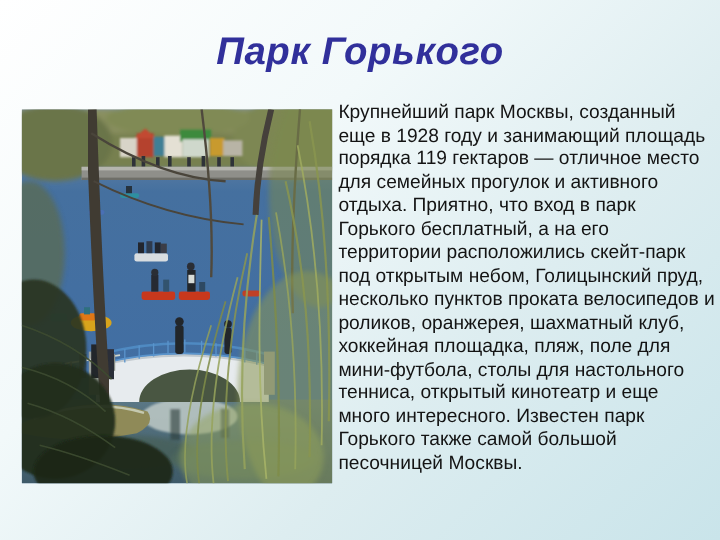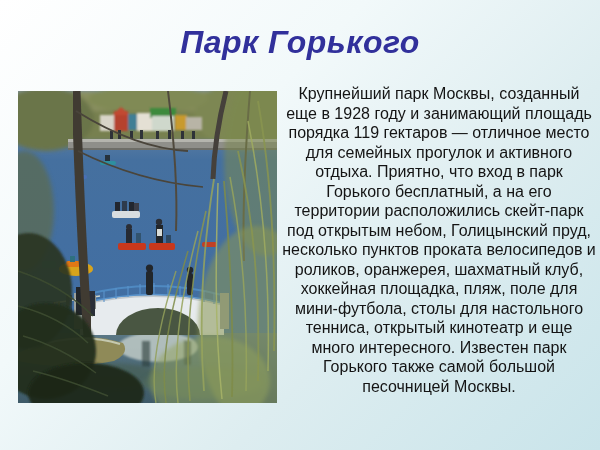--- a/index.html
+++ b/index.html
@@ -14,21 +14,21 @@
     font-size:32px;font-weight:bold;font-style:italic;
     color:#31309b;letter-spacing:0.5px;
   }
   .photo{
     position:absolute;left:18px;top:91px;width:259px;height:312px;
     overflow:hidden;
   }
   .photo svg{display:block;width:100%;height:100%;}
   .body-text{
     position:absolute;left:282px;top:84px;width:314px;
-    text-align:center;
+    text-align:left;
     font-size:16px;line-height:19.5px;
     color:#141414;
   }
 </style>
 </head>
 <body>
 
 <div class="slide">
 
   <div class="slide-title">Парк Горького</div>

